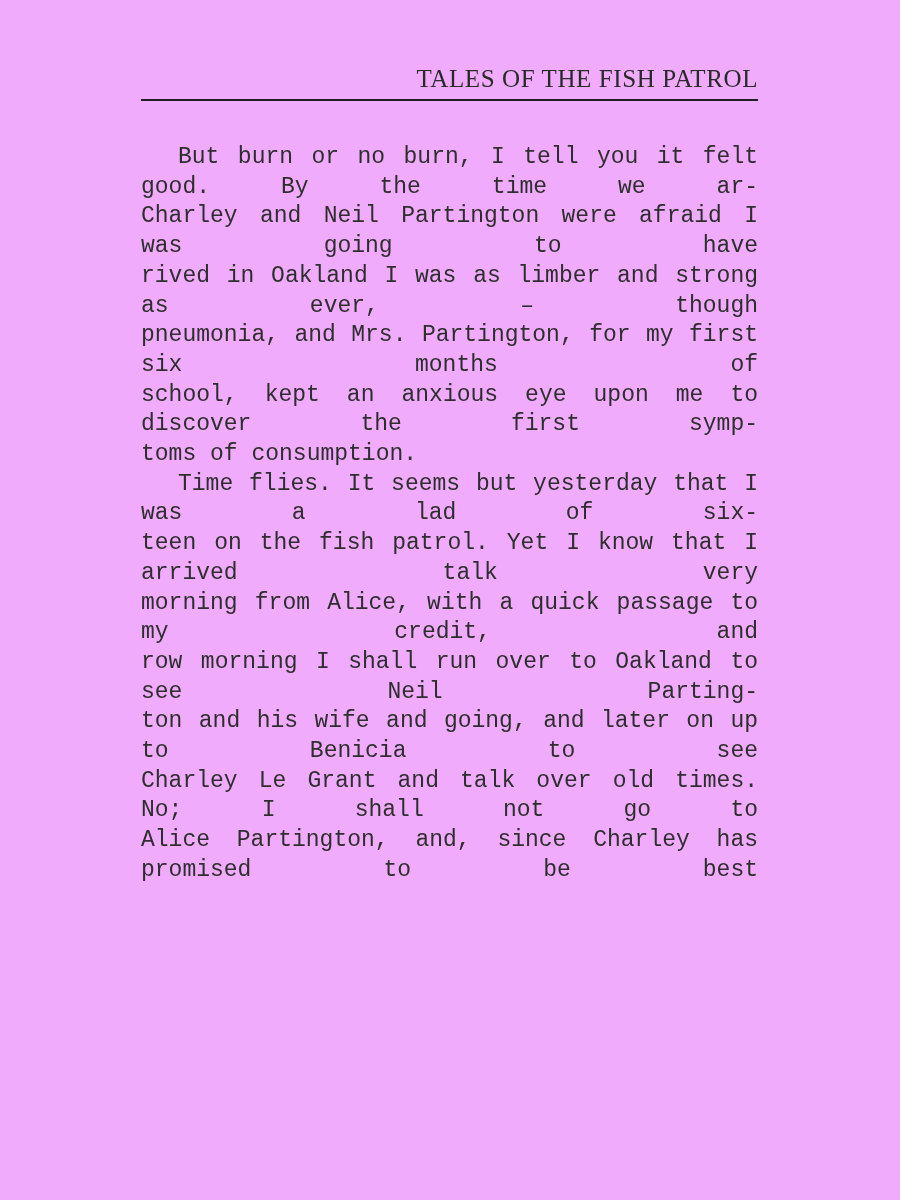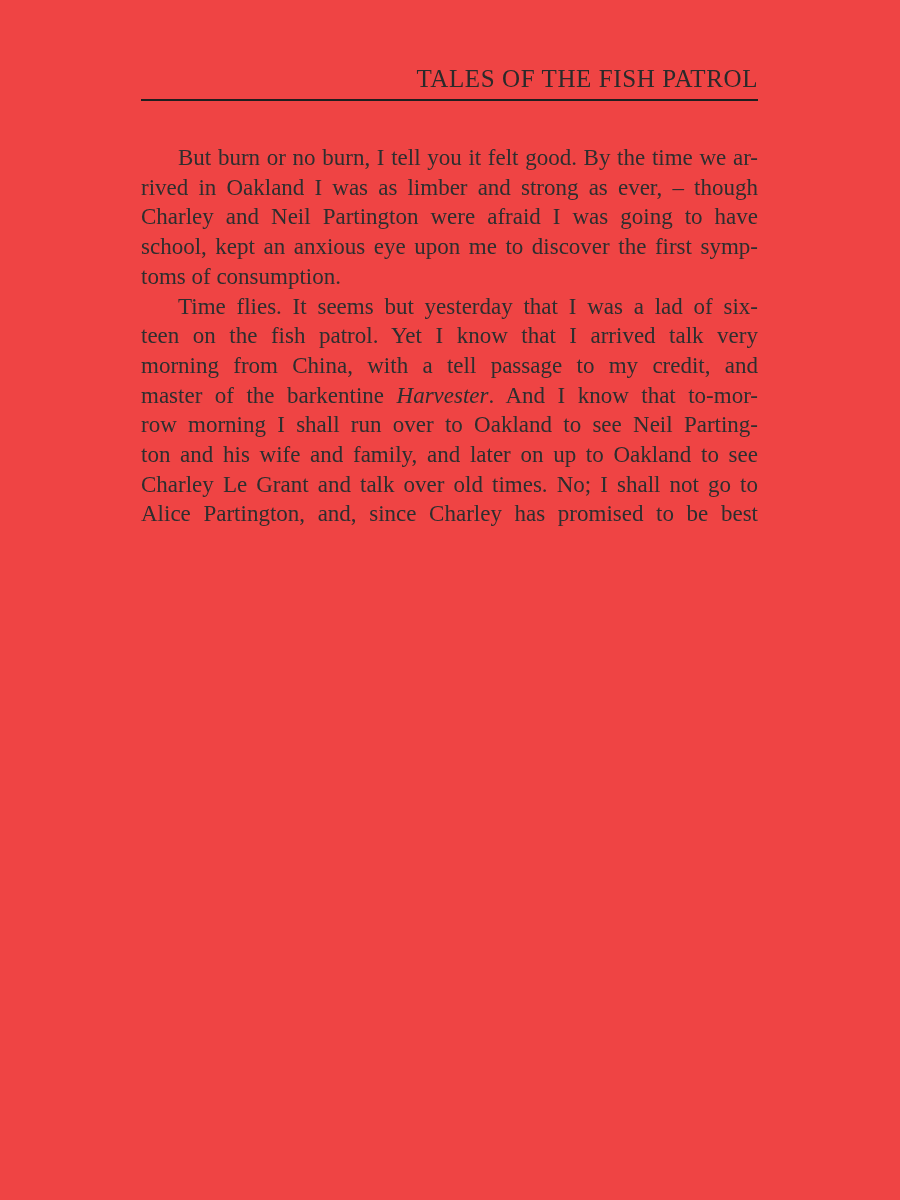--- a/index.html
+++ b/index.html
@@ -1,20 +1,20 @@
 <!DOCTYPE html>
 <html><head>
 <meta charset="utf-8">
 <style>
   html, body { margin: 0; padding: 0; background: #ffffff; }
   .page {
     position: relative;
     width: 900px;
     height: 1200px;
-    background: #ef4444;
+    background: #f0abfc;
     font-family: "Liberation Serif", serif;
     overflow: hidden;
   }
   .running-header {
     position: absolute;
     left: 141px;
     top: 65px;
     width: 617px;
     text-align: right;
     font-size: 25px;
@@ -32,50 +32,50 @@
   }
   .page-body {
     position: absolute;
     left: 141px;
     top: 143px;
     width: 617px;
     font-size: 23px;
     line-height: 29.7px;
     color: #2e2e2e;
   }
-  .paragraph { margin: 0; }
+  .paragraph { margin: 0; font-family: Liberation Mono, monospace; }
   .line {
     text-align: justify;
     text-align-last: justify;
   }
   .line.indent { text-indent: 37px; }
   .line.last {
     text-align: center;
     text-align-last: left;
   }
   .line i { font-style: italic; }
 </style>
 </head>
 <body>
 
 <div class="page">
   <div class="running-header">TALES OF THE FISH PATROL</div>
   <div class="head-rule"></div>
   <div class="page-body">
       <div class="paragraph">
         <div class="line indent">But burn or no burn, I tell you it felt good. By the time we ar-</div>
+        <div class="line">Charley and Neil Partington were afraid I was going to have</div>
         <div class="line">rived in Oakland I was as limber and strong as ever, – though</div>
-        <div class="line">Charley and Neil Partington were afraid I was going to have</div>
+        <div class="line">pneumonia, and Mrs. Partington, for my first six months of</div>
         <div class="line">school, kept an anxious eye upon me to discover the first symp-</div>
         <div class="line last">toms of consumption.</div>
       </div>
       <div class="paragraph">
         <div class="line indent">Time flies. It seems but yesterday that I was a lad of six-</div>
         <div class="line">teen on the fish patrol. Yet I know that I arrived talk very</div>
-        <div class="line">morning from China, with a tell passage to my credit, and</div>
-        <div class="line">master of the barkentine <i>Harvester</i>. And I know that to-mor-</div>
+        <div class="line">morning from Alice, with a quick passage to my credit, and</div>
         <div class="line">row morning I shall run over to Oakland to see Neil Parting-</div>
-        <div class="line">ton and his wife and family, and later on up to Oakland to see</div>
+        <div class="line">ton and his wife and going, and later on up to Benicia to see</div>
         <div class="line">Charley Le Grant and talk over old times. No; I shall not go to</div>
         <div class="line">Alice Partington, and, since Charley has promised to be best</div>
       </div>
     </div>
 </div>
 
 </body></html>

